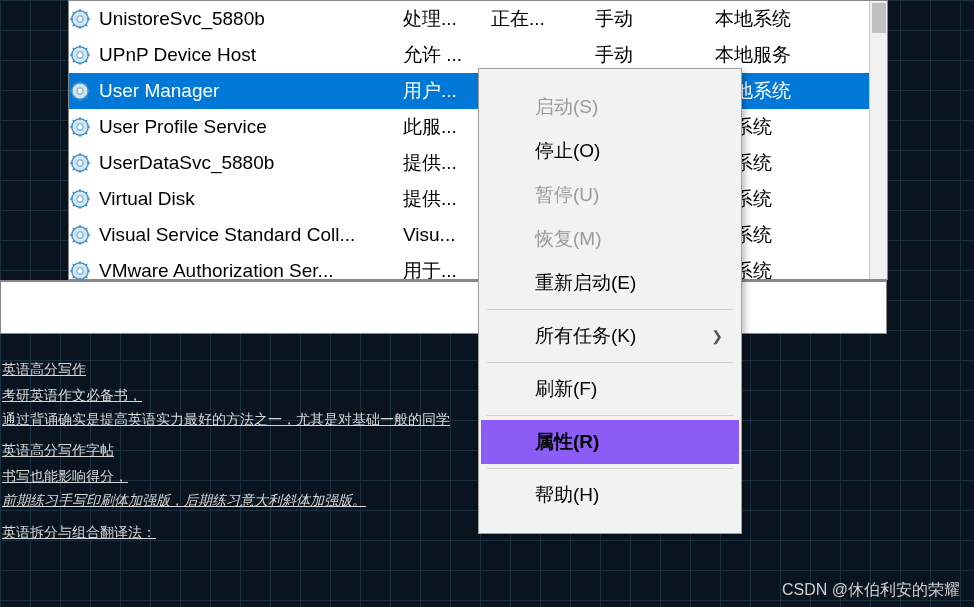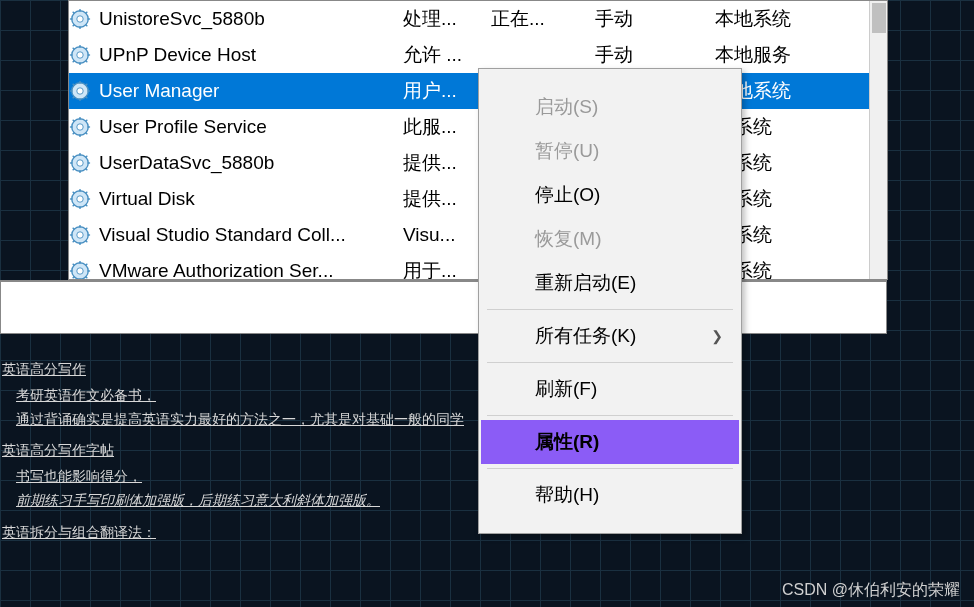--- a/index.html
+++ b/index.html
@@ -125,21 +125,21 @@
     .notes {
       position: absolute;
       top: 350px;
       left: 2px;
       color: #d8d8d8;
       font-size: 14px;
       line-height: 1.7;
       text-decoration: underline;
     }
     .notes .heading { margin-top: 8px; margin-bottom: 2px; }
-    .notes .indent { padding-left: 14px; }
+    .notes .indent { }
     .notes .italic { font-style: italic; }
     .watermark {
       position: absolute;
       right: 14px;
       bottom: 6px;
       color: #d0d0d0;
       font-size: 16px;
       font-family: Liberation Sans, sans-serif;
     }
   </style>
@@ -291,21 +291,21 @@
             <line x1="12" y1="1" x2="12" y2="4"></line>
             <line x1="12" y1="20" x2="12" y2="23"></line>
             <line x1="1" y1="12" x2="4" y2="12"></line>
             <line x1="20" y1="12" x2="23" y2="12"></line>
             <line x1="4" y1="4" x2="6" y2="6"></line>
             <line x1="18" y1="18" x2="20" y2="20"></line>
             <line x1="4" y1="20" x2="6" y2="18"></line>
             <line x1="18" y1="6" x2="20" y2="4"></line>
           </g>
         </svg>
-      <span class="col-name">Visual Studio Standard Coll...</span>
+      <span class="col-name">Visual Service Standard Coll...</span>
       <span class="col-desc">Visu...</span>
       <span class="col-status"></span>
       <span class="col-startup"></span>
       <span class="col-logon">地系统</span>
     </div>
 
     <div class="service-row">
       <svg class="gear-icon" viewBox="0 0 24 24">
           <circle cx="12" cy="12" r="9" fill="#cfe6f7" stroke="#4a90c2" stroke-width="1.5"></circle>
           <circle cx="12" cy="12" r="3.5" fill="#fff" stroke="#4a90c2"></circle>
@@ -330,22 +330,22 @@
   </div>
   <div class="scrollbar">
     <div class="scroll-thumb"></div>
   </div>
 </div>
 
 <div class="empty-bar"></div>
 
 <div class="context-menu">
   <div class="menu-item disabled">启动(S)</div>
+  <div class="menu-item">停止(O)</div>
   <div class="menu-item disabled">暂停(U)</div>
-  <div class="menu-item">停止(O)</div>
   <div class="menu-item disabled">恢复(M)</div>
   <div class="menu-item">重新启动(E)</div>
   <div class="menu-sep"></div>
   <div class="menu-item">
     <span>所有任务(K)</span>
     <span class="submenu-arrow">❯</span>
   </div>
   <div class="menu-sep"></div>
   <div class="menu-item">刷新(F)</div>
   <div class="menu-sep"></div>

